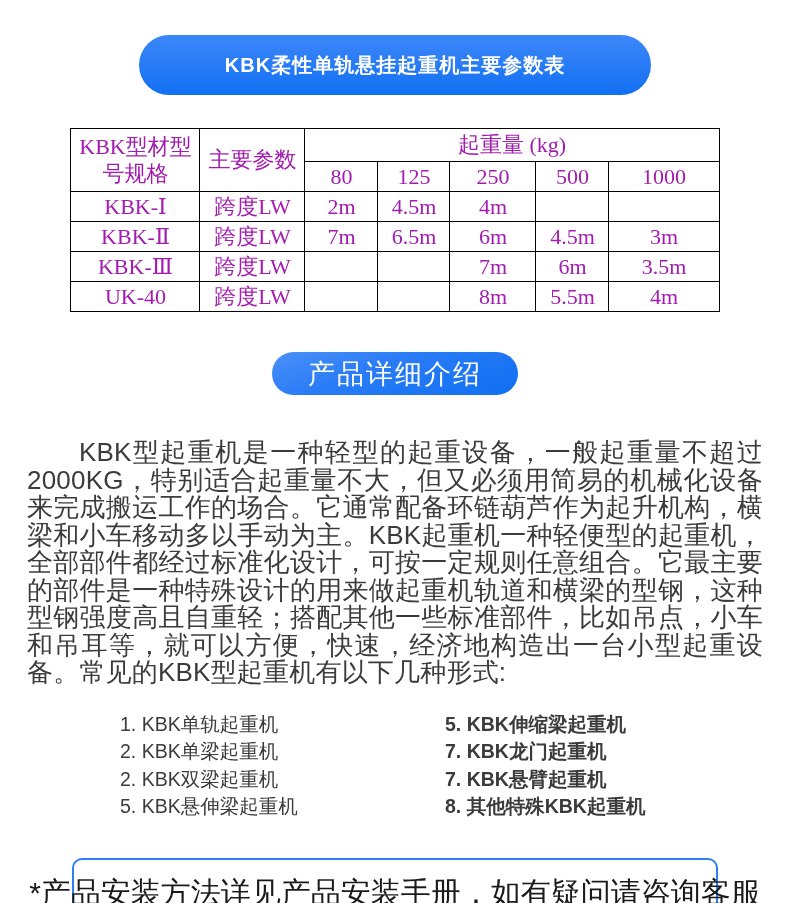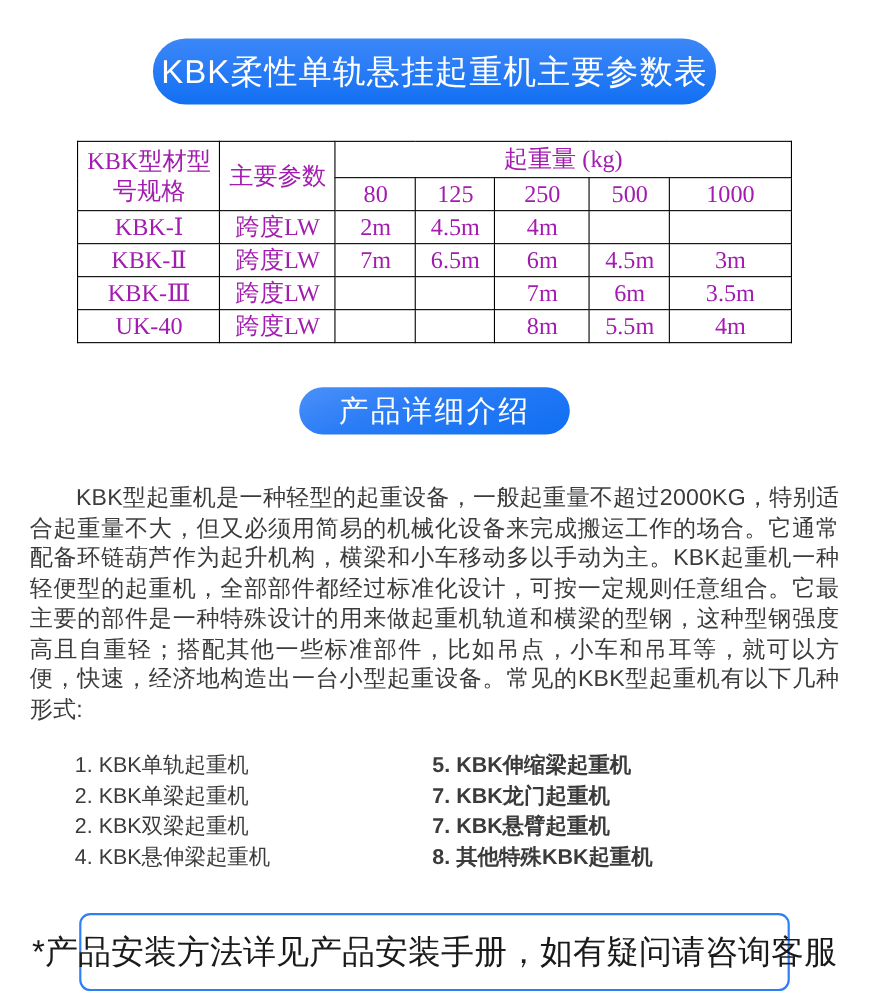--- a/index.html
+++ b/index.html
@@ -22,22 +22,22 @@
     width: 512px;
     height: 60px;
     border-radius: 30px;
     background: linear-gradient(180deg, #3b87f8 0%, #2a7cf6 45%, #1170f2 100%);
     display: flex;
     align-items: center;
     justify-content: center;
   }
   .banner span {
     color: #ffffff;
-    font-size: 30px;
-    font-weight: 400;
+    font-size: 20px;
+    font-weight: 700;
     letter-spacing: 1px;
     white-space: nowrap;
   }
 
   
   table.params {
     margin: 33px auto 0 auto;
     border-collapse: collapse;
     table-layout: fixed;
     width: 648px;
@@ -78,37 +78,37 @@
     display: flex;
     align-items: center;
     justify-content: center;
     letter-spacing: 2px;
     cursor: pointer;
   }
 
   
   .intro {
     margin: 44px 27px 0 27px;
-    font-size: 21px;
+    font-size: 26px;
     line-height: 27.5px;
     color: #3b3b3b;
     text-align: justify;
     text-indent: 2em;
     letter-spacing: 0.2px;
   }
 
   
   .type-lists {
     display: flex;
     margin-top: 24px;
   }
   .type-lists ul {
     list-style: none;
   }
-  .type-lists ul.left-list  { margin-left: 68px;  width: 325px; }
+  .type-lists ul.left-list  { margin-left: 120px;  width: 325px; }
   .type-lists ul.right-list { margin-left: 0; font-weight: bold; }
   .type-lists li {
     font-size: 19.5px;
     line-height: 27.5px;
     color: #3b3b3b;
     white-space: nowrap;
   }
 
   
   .footer-note {
@@ -201,21 +201,21 @@
 
   <div class="section-btn">产品详细介绍</div>
 
   <p class="intro">KBK型起重机是一种轻型的起重设备，一般起重量不超过2000KG，特别适合起重量不大，但又必须用简易的机械化设备来完成搬运工作的场合。它通常配备环链葫芦作为起升机构，横梁和小车移动多以手动为主。KBK起重机一种轻便型的起重机，全部部件都经过标准化设计，可按一定规则任意组合。它最主要的部件是一种特殊设计的用来做起重机轨道和横梁的型钢，这种型钢强度高且自重轻；搭配其他一些标准部件，比如吊点，小车和吊耳等，就可以方便，快速，经济地构造出一台小型起重设备。常见的KBK型起重机有以下几种形式:</p>
 
   <div class="type-lists">
     <ul class="left-list">
       <li>1. KBK单轨起重机</li>
       <li>2. KBK单梁起重机</li>
       <li>2. KBK双梁起重机</li>
-      <li>4. KBK悬伸梁起重机</li>
+      <li>5. KBK悬伸梁起重机</li>
     </ul>
     <ul class="right-list">
       <li>5. KBK伸缩梁起重机</li>
       <li>7. KBK龙门起重机</li>
       <li>7. KBK悬臂起重机</li>
       <li>8. 其他特殊KBK起重机</li>
     </ul>
   </div>
 
   <div class="footer-note">

